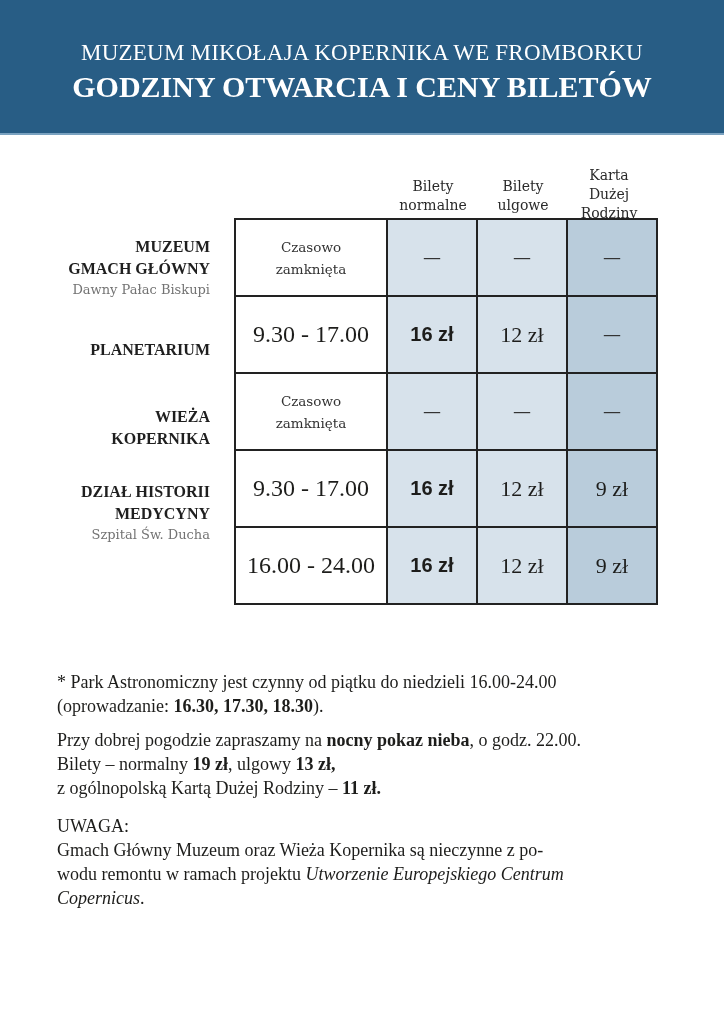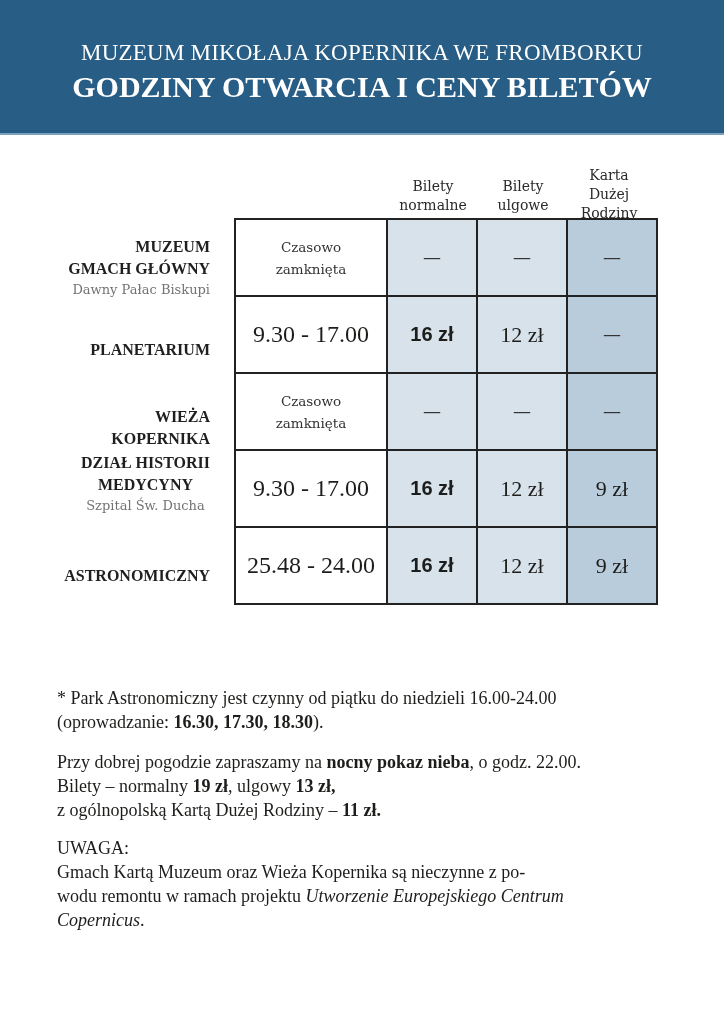--- a/index.html
+++ b/index.html
@@ -23,21 +23,21 @@
   .hours { font-size:24px; font-family:"Liberation Serif", serif; }
   .bold-price { font-size:20px; font-weight:bold; font-family:Liberation Sans, sans-serif; }
   .price { font-size:22px; font-family:"Liberation Serif", serif; }
   .dash { font-size:18px; color:#333; }
 
   .rowlabel { position:absolute; right:514px; text-align:right; font-family:"Liberation Serif", serif; }
   .rowlabel .t { font-weight:bold; font-size:16px; line-height:22px; color:#1f1f1f; }
   .rowlabel .s { font-size:13px; line-height:20px; color:#737373; font-family:"DejaVu Serif", serif; }
 
   .notes { position:absolute; left:57px; width:620px; font-family:"Liberation Serif", serif; font-size:18px; line-height:24px; color:#1d1d1b; }
-  .notes p { margin:16px 0 10px 0; }
+  .notes p { margin:0 0 10px 0; }
 </style>
 </head>
 <body>
 
 <div class="banner">
   <div class="sub">MUZEUM MIKOŁAJA KOPERNIKA WE FROMBORKU</div>
   <div class="main">GODZINY OTWARCIA I CENY BILETÓW</div>
 </div>
 
 <div class="colhead" style="left:388px; top:177px; width:90px;">
@@ -59,27 +59,26 @@
   <div class="t">GMACH GŁÓWNY</div>
   <div class="s">Dawny Pałac Biskupi</div>
 </div>
 <div class="rowlabel" style="top:339px;">
   <div class="t">PLANETARIUM</div>
 </div>
 <div class="rowlabel" style="top:406px;">
   <div class="t">WIEŻA</div>
   <div class="t">KOPERNIKA</div>
 </div>
-<div class="rowlabel" style="top:452px;text-align:center;">
+<div class="rowlabel" style="top:481px;">
   <div class="t">DZIAŁ HISTORII</div>
   <div class="t">MEDYCYNY</div>
   <div class="s">Szpital Św. Ducha</div>
 </div>
 <div class="rowlabel" style="top:565px;">
-  <div class="t">ASTRONOMICZNY</div>
 </div>
 
 <table class="grid">
   <tbody>
       <tr>
     <td class="c-hours closed">
           <div>Czasowo</div>
           <div>zamknięta</div>
         </td>
     <td class="c-norm dash">—</td>
@@ -101,37 +100,37 @@
     <td class="c-ulg dash">—</td>
     <td class="c-kdr dash">—</td>
   </tr>
   <tr>
     <td class="c-hours hours">9.30 - 17.00</td>
     <td class="c-norm bold-price">16 zł</td>
     <td class="c-ulg price">12 zł</td>
     <td class="c-kdr price">9 zł</td>
   </tr>
   <tr>
-    <td class="c-hours hours">25.48 - 24.00</td>
+    <td class="c-hours hours">16.00 - 24.00</td>
     <td class="c-norm bold-price">16 zł</td>
     <td class="c-ulg price">12 zł</td>
     <td class="c-kdr price">9 zł</td>
   </tr>
 </tbody>
   </table>
 
 <div class="notes" style="top:670px;">
   <p>
     <span>* Park Astronomiczny jest czynny od piątku do niedzieli  16.00-24.00</span><br>
     <span>(oprowadzanie:  </span><b>16.30, 17.30, 18.30</b><span>).</span>
   </p>
   <p>
     <span>Przy dobrej pogodzie zapraszamy na </span><b>nocny pokaz nieba</b><span>, o godz. 22.00.</span><br>
     <span>Bilety – normalny </span><b>19 zł</b><span>, ulgowy </span><b>13 zł,</b><br>
     <span>z ogólnopolską Kartą Dużej Rodziny  – </span><b>11 zł.</b>
   </p>
   <p style="margin-top:14px;">
     <span>UWAGA:</span><br>
-    <span>Gmach Kartą Muzeum oraz Wieża Kopernika są nieczynne z po-</span><br>
+    <span>Gmach Główny Muzeum oraz Wieża Kopernika są nieczynne z po-</span><br>
     <span>wodu remontu w ramach projektu </span><i>Utworzenie Europejskiego Centrum</i><br>
     <i>Copernicus</i><span>.</span>
   </p>
 </div>
 
 </body></html>

